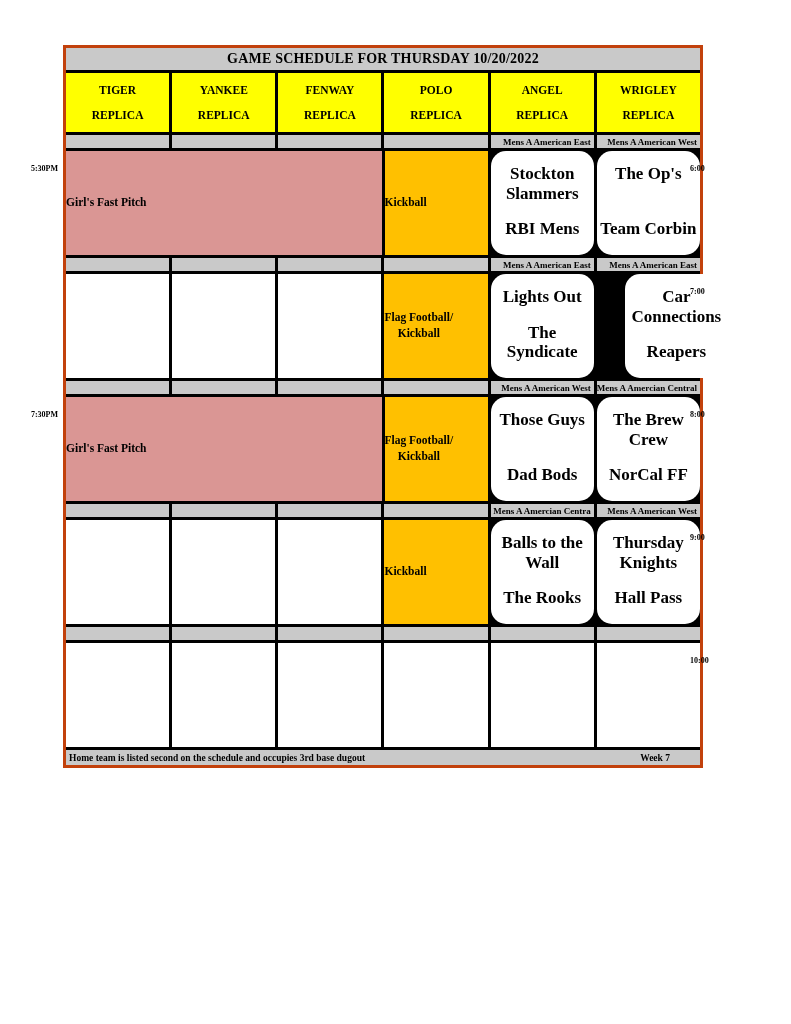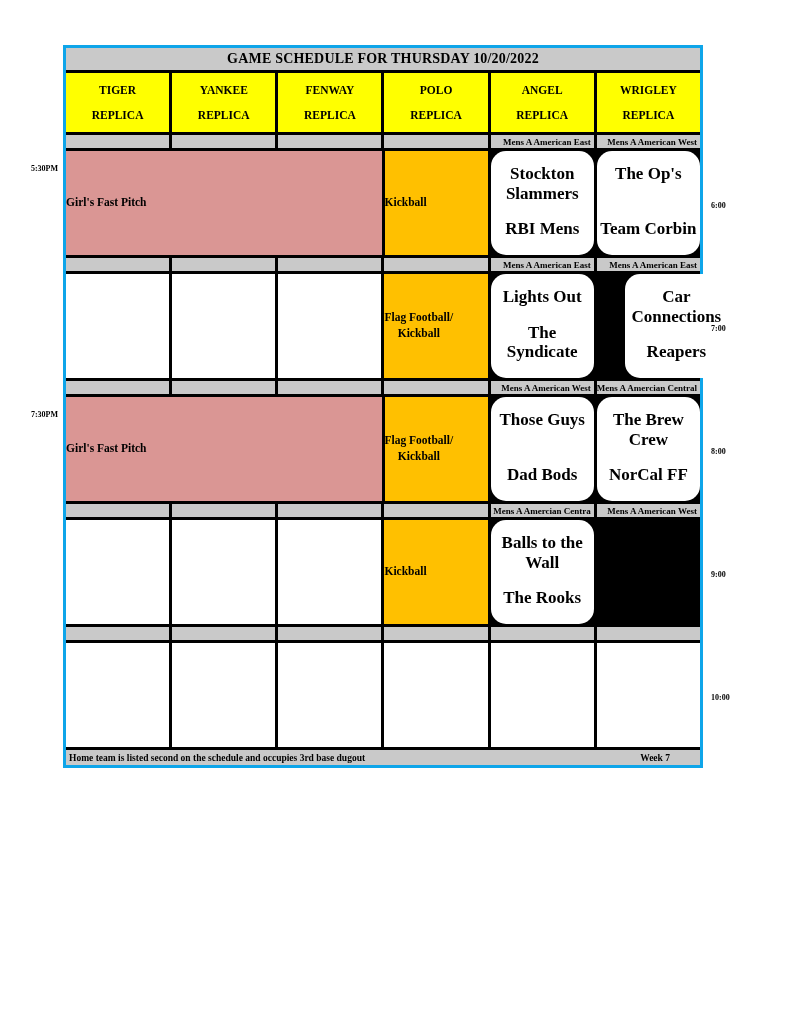--- a/index.html
+++ b/index.html
@@ -1,20 +1,20 @@
 <!DOCTYPE html>
 <html style="--gray: #C9C9C9; --yellow: #FFFF00;"><head>
 <meta charset="utf-8">
 <style>
   html,body{margin:0;padding:0;background:#fff;}
   body{width:791px;height:1024px;overflow:hidden;}
   .canvas{position:relative;width:791px;height:1024px;background:#fff;
           font-family:"Liberation Serif",serif;font-weight:bold;color:#000;}
   .sheet{position:absolute;left:63px;top:45px;width:640px;box-sizing:border-box;
-         border:3px solid #0ea5e9;background:#000;display:flex;flex-direction:column;gap:3px;}
+         border:3px solid #c2410c;background:#000;display:flex;flex-direction:column;gap:3px;}
   .row{display:flex;gap:3px;}
   .cell{box-sizing:border-box;min-width:0;}
   .title-row{height:22px;}
   .cell.title{flex:1 1 auto;background:var(--gray,#C9C9C9);display:flex;align-items:center;
               justify-content:center;font-size:14px;letter-spacing:.2px;}
   .header-row{height:59px;}
   .cell.hdr{background:var(--yellow,#FFFF00);display:flex;flex-direction:column;align-items:center;
             justify-content:space-around;font-size:11.5px;padding:5px 0;}
   .banner-row{height:13px;}
   .cell.banner{background:var(--gray,#C9C9C9);font-size:9px;display:flex;align-items:center;
@@ -26,21 +26,21 @@
   .team{white-space:pre-line;}
   .cell.activity{display:flex;align-items:center;justify-content:flex-start;text-align:center;
                  font-size:11.5px;line-height:1.35;}
   .activity-label{white-space:pre-line;}
   .footer-row{height:15px;}
   .cell.footer{flex:1 1 auto;background:var(--gray,#C9C9C9);position:relative;font-size:9.5px;
                display:flex;align-items:center;padding-left:3px;white-space:nowrap;}
   .week{position:absolute;right:30px;top:50%;transform:translateY(-50%);}
   .time-label{position:absolute;font-size:8px;white-space:nowrap;}
   .time-left{left:20px;width:38px;text-align:right;}
-  .time-right{left:711px;margin-top:37px;}
+  .time-right{left:690px;}
 </style>
 </head>
 <body>
 
 <div class="canvas">
   <div class="sheet">
     <div class="row title-row">
       <div class="cell title">GAME SCHEDULE FOR THURSDAY 10/20/2022</div>
     </div>
 
@@ -156,20 +156,25 @@
       <div class="row game-row">
         <div class="cell game" style="flex: 0 0 calc(16.6667% - 2.5px);"></div>
         <div class="cell game" style="flex: 0 0 calc(16.6667% - 2.5px);"></div>
         <div class="cell game" style="flex: 0 0 calc(16.6667% - 2.5px);"></div>
         <div class="cell activity" style="background: rgb(255, 192, 0); flex: 0 0 calc(16.6667% - 2.5px);">
           <div class="activity-label">Kickball</div>
         </div>
         <div class="cell game matchup" style="flex: 0 0 calc(16.6667% - 2.5px);">
           <div class="team">Balls to the Wall</div>
           <div class="team">The Rooks</div>
+        </div>
+        <div class="cell game matchup" style="flex: 0 0 calc(16.6667% - 2.5px);">
+          <div class="team">Thursday
+Knights</div>
+          <div class="team">Hall Pass</div>
         </div>
       </div>
       <div class="row banner-row">
         <div class="cell banner" style="flex: 0 0 calc(16.6667% - 2.5px);"></div>
         <div class="cell banner" style="flex: 0 0 calc(16.6667% - 2.5px);"></div>
         <div class="cell banner" style="flex: 0 0 calc(16.6667% - 2.5px);"></div>
         <div class="cell banner" style="flex: 0 0 calc(16.6667% - 2.5px);"></div>
         <div class="cell banner" style="flex: 0 0 calc(16.6667% - 2.5px);"></div>
         <div class="cell banner" style="flex: 0 0 calc(16.6667% - 2.5px);"></div>
       </div>

